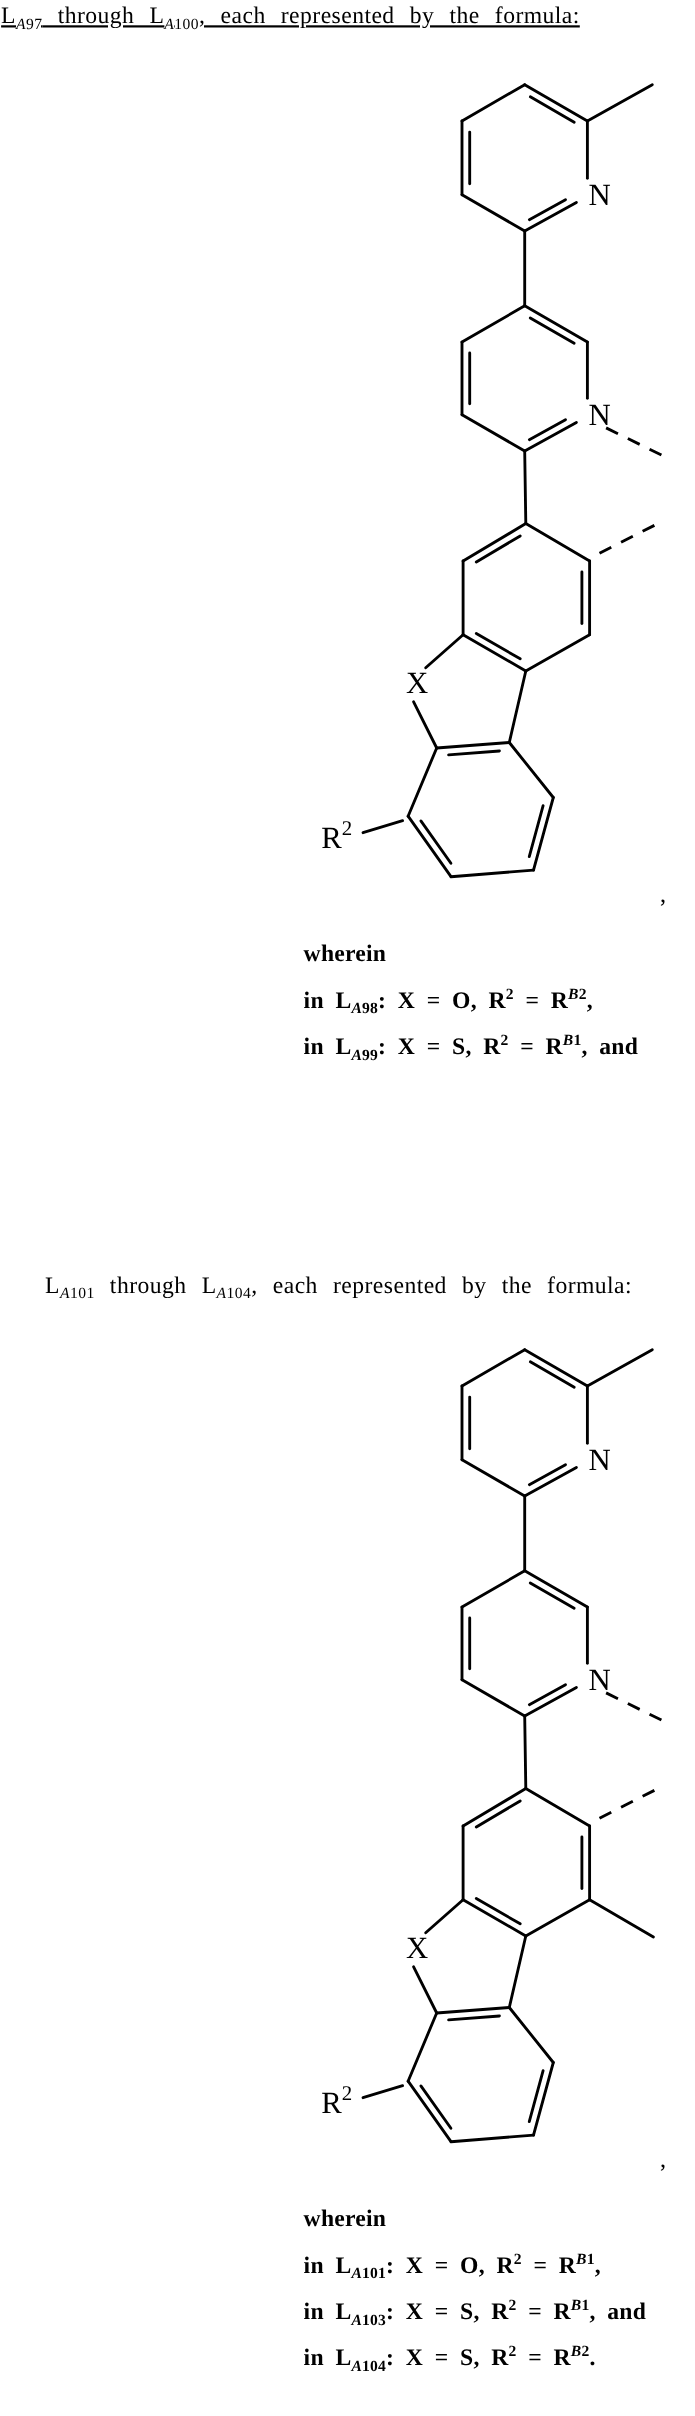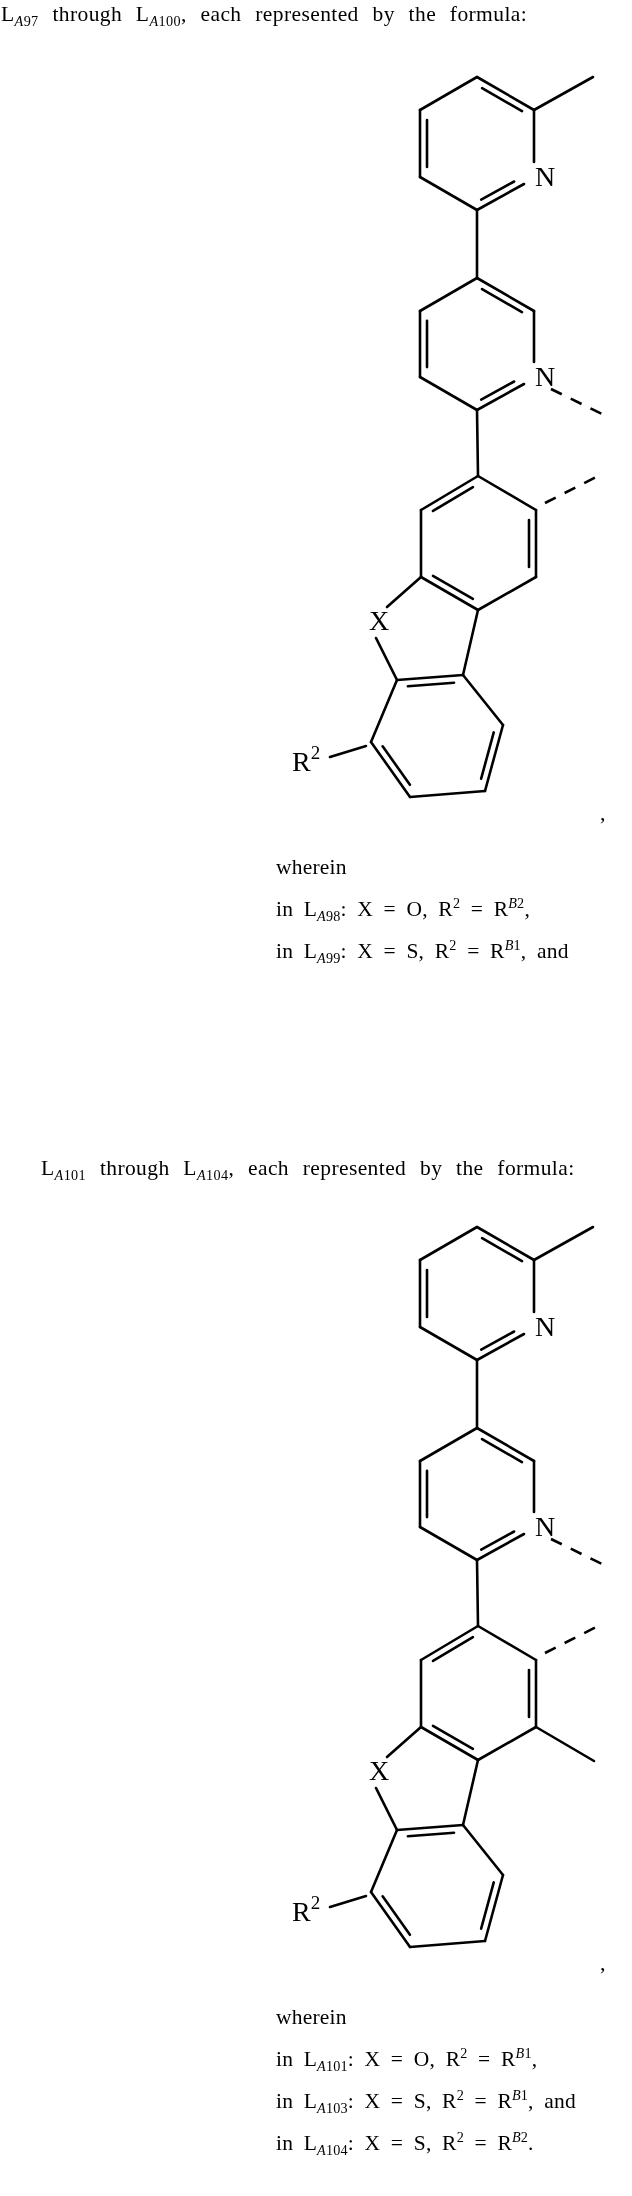--- a/index.html
+++ b/index.html
@@ -1,26 +1,26 @@
 <!DOCTYPE html>
 <html><head>
 <meta charset="utf-8">
 <style>
   html,body{margin:0;padding:0;background:#ffffff;}
   .page{position:relative;width:632px;height:2196px;background:#ffffff;
         font-family:"Liberation Serif",serif;color:#000;overflow:hidden;}
   .hdr{position:absolute;left:1px;white-space:nowrap;font-size:21.5px;
        word-spacing:8px;letter-spacing:0.4px;}
-  #hdr1{top:2px;}
+  #hdr1{top:2px;text-decoration:underline;}
   #hdr2{top:1156px;margin-left:40px;}
   .wherein{position:absolute;left:276px;font-size:21.5px;line-height:42px;
            word-spacing:5px;letter-spacing:0.2px;white-space:nowrap;}
   #wherein1{top:846px;}
   #wherein2{top:1996px;}
-  .wline{height:42px;}
+  .wline{height:42px;font-weight:bold;}
   sub{font-size:.66em;line-height:0;}
   sup{font-size:.66em;line-height:0;}
   .it{font-style:italic;}
   #mol{position:absolute;left:0;top:0;}
 </style>
 </head>
 <body>
 
 <div class="page">
 

